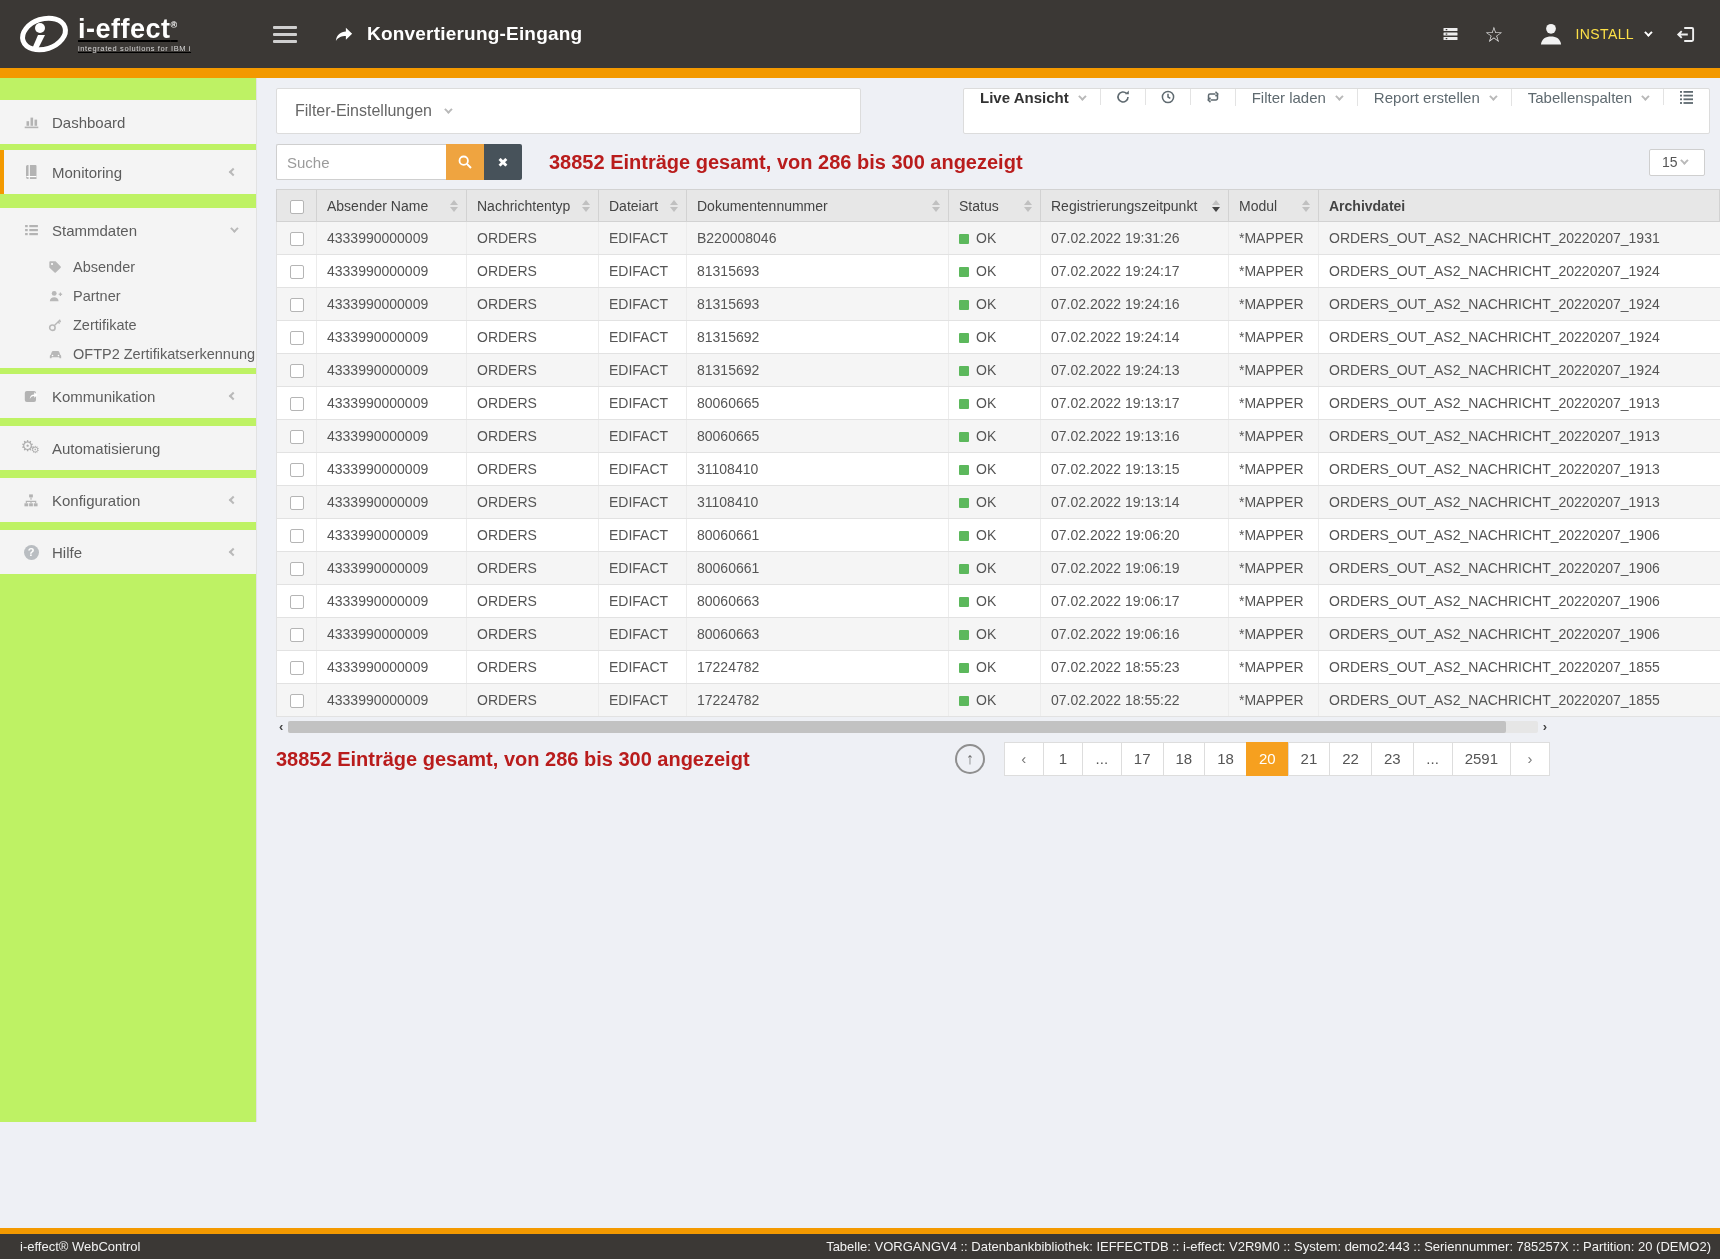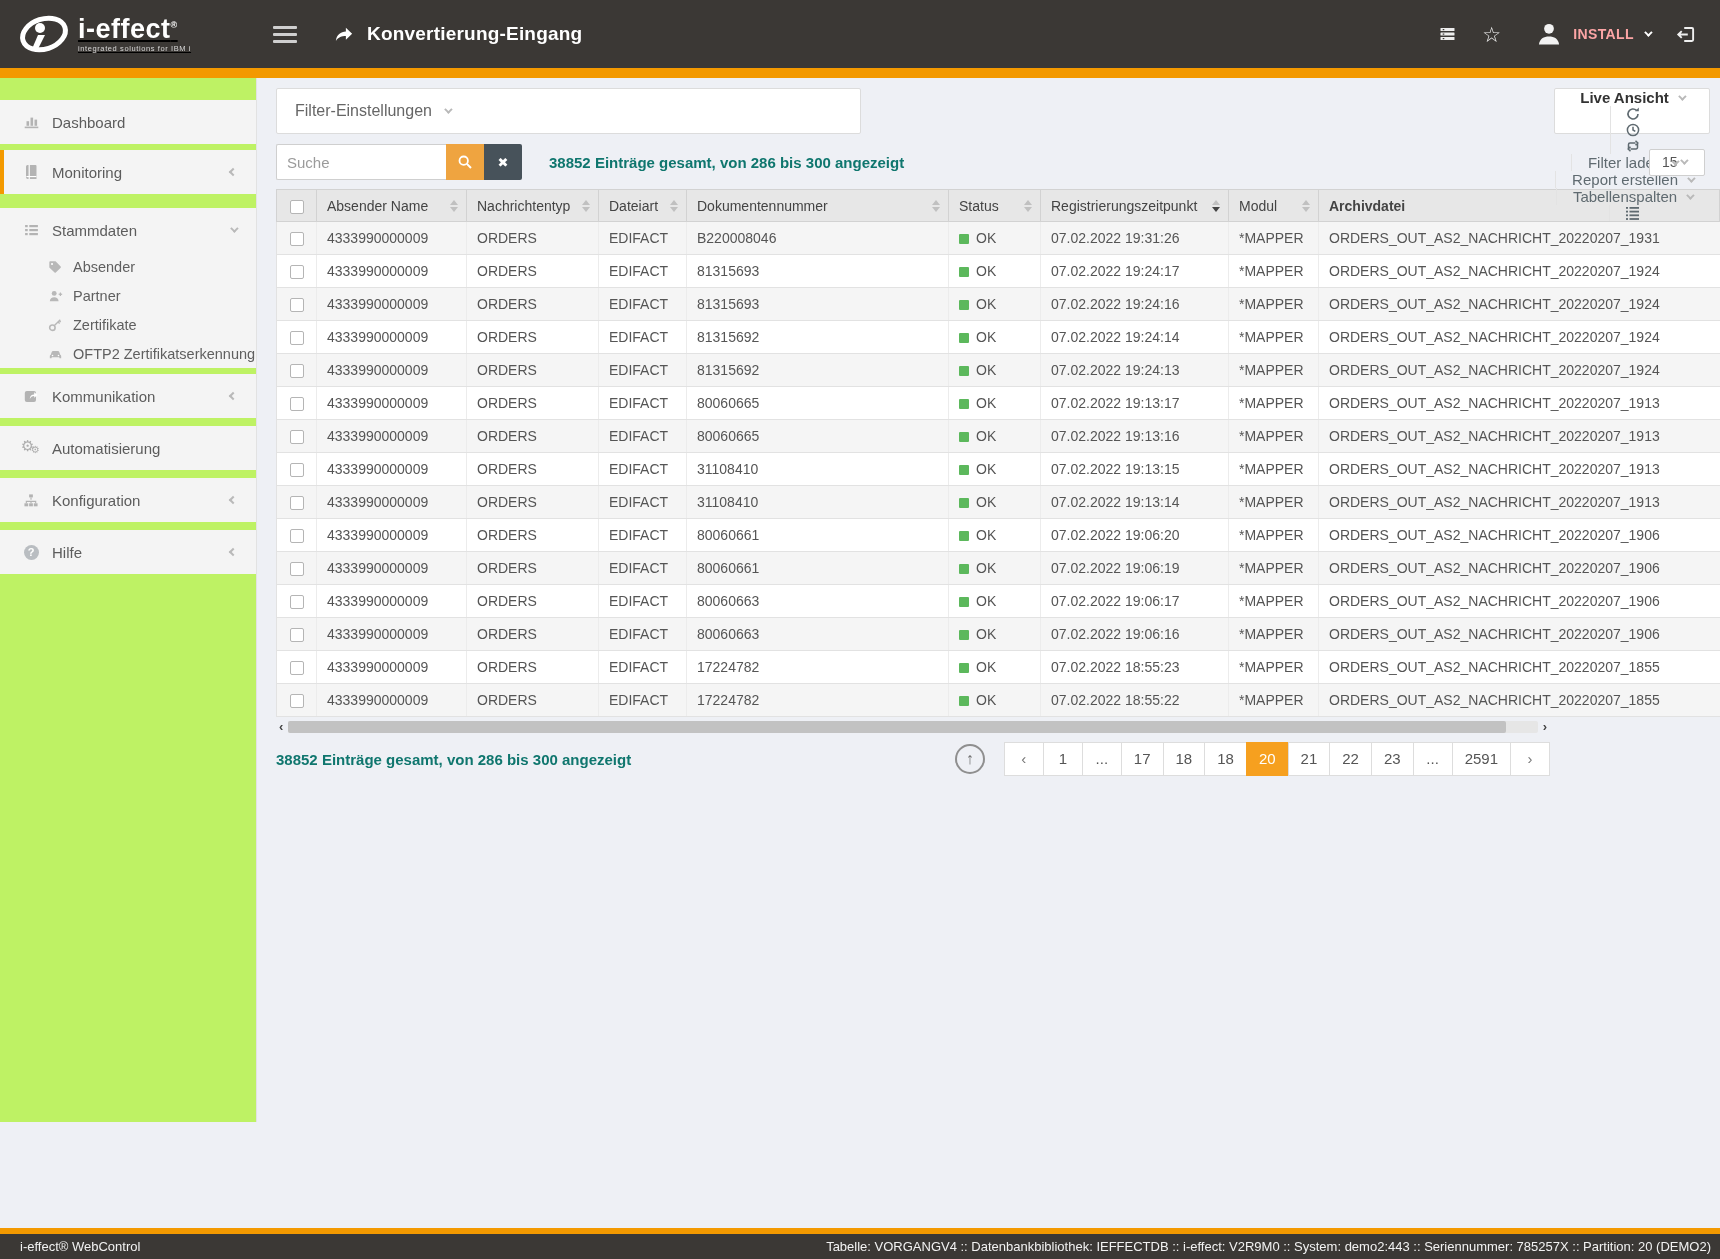--- a/index.html
+++ b/index.html
@@ -14,21 +14,21 @@
   .logo-name sup { font-size:9px; }
   .logo-sub { color:#d9d9d9; font-size:7.5px; letter-spacing:.6px; margin-top:2px; }
   .hamburger { width:24px; height:17px; margin-left:82px; display:flex; flex-direction:column; justify-content:space-between; cursor:pointer; }
   .hamburger i { display:block; height:3px; background:#cfcfcf; border-radius:1px; }
   .page-head { display:flex; align-items:center; gap:12px; margin-left:36px; }
   .page-title { color:#fff; font-size:19px; font-weight:bold; letter-spacing:.2px; }
   .hright { margin-left:auto; display:flex; align-items:center; gap:26px; }
   .hicon { color:#f0f0f0; display:flex; align-items:center; }
   .star { font-size:21px; color:#f3f3f3; line-height:1; }
   .userbox { display:flex; align-items:center; gap:10px; margin-left:8px; }
-  .install { color:#fca5a5; font-size:14px; font-weight:bold; letter-spacing:.4px; }
+  .install { color:#fde047; font-size:14px; font-weight:normal; letter-spacing:.4px; }
   .orange-bar { height:10px; background:var(--accent,#f39900); }
 
   
   .chev { width:8px; height:8px; border-right:2px solid #9aa0a6; border-bottom:2px solid #9aa0a6; display:inline-block; flex:none; }
   .chev.down { transform:rotate(45deg) translateY(-2px); }
   .chev.left { transform:rotate(135deg); }
   .chev.sm { width:6px; height:6px; }
   .chev.white { border-color:#fff; }
   .chev.gray { border-color:#b9b9b9; }
 
@@ -49,34 +49,34 @@
   .g1 { position:absolute; left:0; top:-2px; font-size:15px; }
   .g2 { position:absolute; left:10px; top:5px; font-size:10px; }
   .qcircle { width:15px; height:15px; border-radius:50%; background:#b9bdc1; color:#fff; font-size:11px; font-weight:bold; display:flex; align-items:center; justify-content:center; }
 
   .content { flex:1; min-width:0; padding:10px 0 0 19px; }
 
   
   .toolbar-row { display:flex; margin-right:10px; }
   .filter-box { width:585px; height:46px; background:#fff; border:1px solid #dcdcdc; border-radius:2px; display:flex; align-items:center; gap:12px; padding:0 18px; cursor:pointer; }
   .filter-box span { font-size:16px; color:#666; }
-  .btn-group { margin-left:auto; height:46px; background:#fff; border:1px solid #dcdcdc; border-radius:2px; display:flex; align-items:center;flex-direction:column; }
+  .btn-group { margin-left:auto; height:46px; background:#fff; border:1px solid #dcdcdc; border-radius:2px; display:flex; align-items:flex-start; }
   .tbtn { display:flex; align-items:center; gap:9px; padding:0 16px; border-left:1px solid #e3e3e3; font-size:15px; color:#5f6a70; cursor:pointer; white-space:nowrap; }
   .tbtn:first-child { border-left:none; }
   .tbtn.bold { font-weight:bold; color:#333; }
   .tbtn.iconic { padding:0 14px; }
 
   
   .search-row { margin:10px 15px 0 0; display:flex; align-items:center; }
   .search-input { width:170px; height:36px; border:1px solid #cfcfcf; border-right:none; border-radius:2px 0 0 2px; padding:0 10px; font-size:15px; color:#555; background:#fff; outline:none; font-family:inherit; }
   .search-input::placeholder { color:#9b9b9b; }
   .sbtn { width:38px; height:36px; display:flex; align-items:center; justify-content:center; cursor:pointer; border:none; }
   .sbtn.search { background:var(--search-btn,#efa440); }
   .sbtn.clear { background:var(--clear-btn,#47525a); color:#fff; font-size:13px; border-radius:0 2px 2px 0; }
-  .entry-count { margin-left:27px; font-size:15px; font-weight:bold; color:#0f766e; }
+  .entry-count { margin-left:27px; font-size:20px; font-weight:bold; color:#b91c1c; }
   .page-size { margin-left:auto; width:56px; height:27px; background:#fff; border:1px solid #cfcfcf; border-radius:2px; display:flex; align-items:center; justify-content:space-between; padding:0 18px 0 12px; font-size:14px; color:#555; cursor:pointer; }
 
   
   .table-wrap { margin-top:9px; overflow:hidden; }
   table { width:100%; table-layout:fixed; border-collapse:collapse; }
   thead th { background:#e7e7e7; border:1px solid #d2d2d2; height:32px; padding:0 8px 0 10px; font-size:14px; font-weight:normal; color:#444; text-align:left; white-space:nowrap; overflow:hidden; }
   thead th.arch { font-weight:bold; }
   .thflex { display:flex; align-items:center; }
   .tris { margin-left:auto; display:flex; flex-direction:column; gap:2px; padding-left:6px; }
   .tu { width:0; height:0; border-left:4px solid transparent; border-right:4px solid transparent; border-bottom:5px solid #c0c0c0; }

